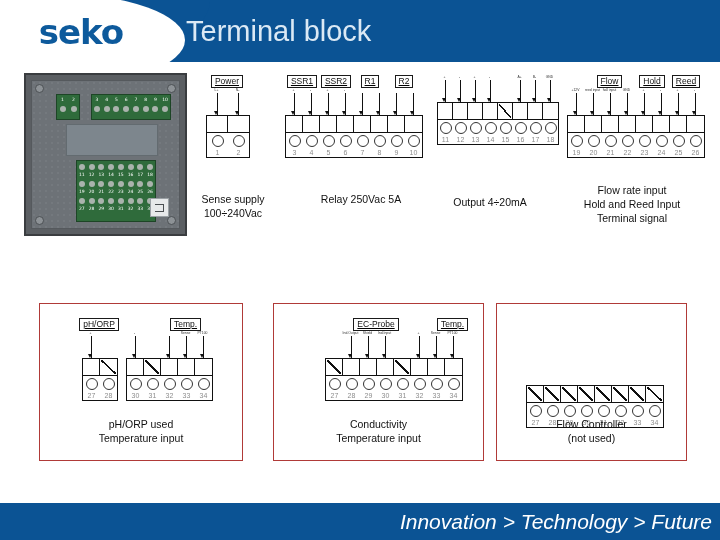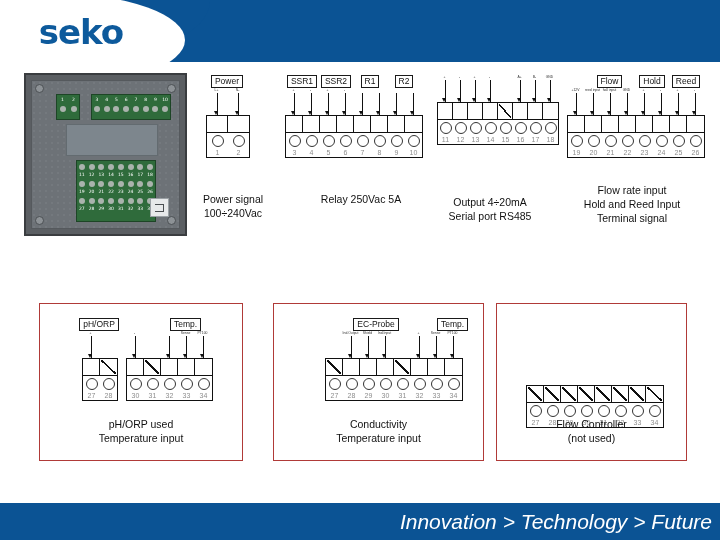--- a/index.html
+++ b/index.html
@@ -137,21 +137,21 @@
   }
   .hole i{
     display:block;width:10px;height:10px;border:1px solid #333;border-radius:50%;
   }
   .nums{display:flex;}
   .num{
     width:17px;text-align:center;font-size:7px;color:#8d8d8d;line-height:9px;
     font-family:"Liberation Sans", sans-serif;
   }
   .tagrow{display:flex;align-items:flex-end;height:13px;}
-  .tagcell{display:flex;justify-content:center;}
+  .tagcell{display:flex;justify-content:center;text-decoration:underline;}
   
   .caption{
     position:absolute;text-align:center;color:#111;
     font-size:10.5px;line-height:14px;
     font-family:"Liberation Sans", sans-serif;
   }
   
   .redbox{
     position:absolute;border:1px solid #b03a38;background:#fff;
     box-sizing:border-box;
@@ -165,20 +165,21 @@
 </head>
 <body>
 
 <div id="header">
   <div class="swoosh" id="swoosh-b"></div>
   <div class="swoosh" id="swoosh-c"></div>
   <div id="logo-box">
     <div id="logo-ellipse-outer"></div>
     <div id="logo-text">seko</div>
   </div>
+  <div id="page-title">Terminal block</div>
 </div>
 
 <div id="panel-photo">
   <div id="panel-inner">
     <div class="screw" style="left:3px;top:3px;"></div>
     <div class="screw" style="right:3px;top:3px;"></div>
     <div class="screw" style="left:3px;bottom:3px;"></div>
     <div class="screw" style="right:3px;bottom:3px;"></div>
 
     <div class="tb" id="photo-tb-1" style="left:24px;top:13px;width:24px;height:26px;">
@@ -512,29 +513,28 @@
         <div class="num" style="width: 17px;">20</div>
         <div class="num" style="width: 17px;">21</div>
         <div class="num" style="width: 17px;">22</div>
         <div class="num" style="width: 17px;">23</div>
         <div class="num" style="width: 17px;">24</div>
         <div class="num" style="width: 17px;">25</div>
         <div class="num" style="width: 17px;">26</div>
       </div></div></div>
 
 <div class="caption" id="cap-power" style="left:178px;top:192px;width:110px;">
-    <div>Power signal</div>
+    <div>Sense supply</div>
     <div>100÷240Vac</div>
   </div>
 <div class="caption" id="cap-ssr" style="left:282px;top:192px;width:158px;">
     <div>Relay 250Vac 5A</div>
   </div>
 <div class="caption" id="cap-ma" style="left:428px;top:195px;width:124px;">
     <div>Output 4÷20mA</div>
-    <div>Serial port RS485</div>
   </div>
 <div class="caption" id="cap-flow" style="left:550px;top:183px;width:164px;">
     <div>Flow rate input</div>
     <div>Hold and Reed Input</div>
     <div>Terminal signal</div>
   </div>
 
 <div class="redbox" id="rb-0" style="left:39px;top:303px;width:204px;height:158px;">
   <div class="diagram" id="rbd-0" style="left:42px;top:14px;">
       <div style="display: flex; align-items: flex-end; gap: 8px;">

